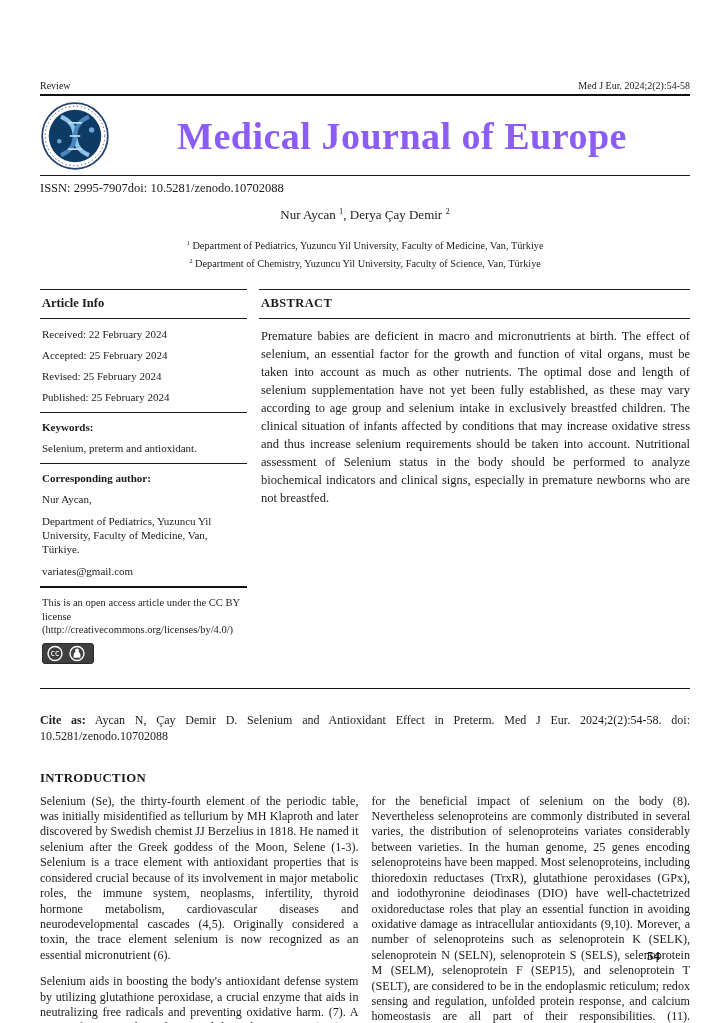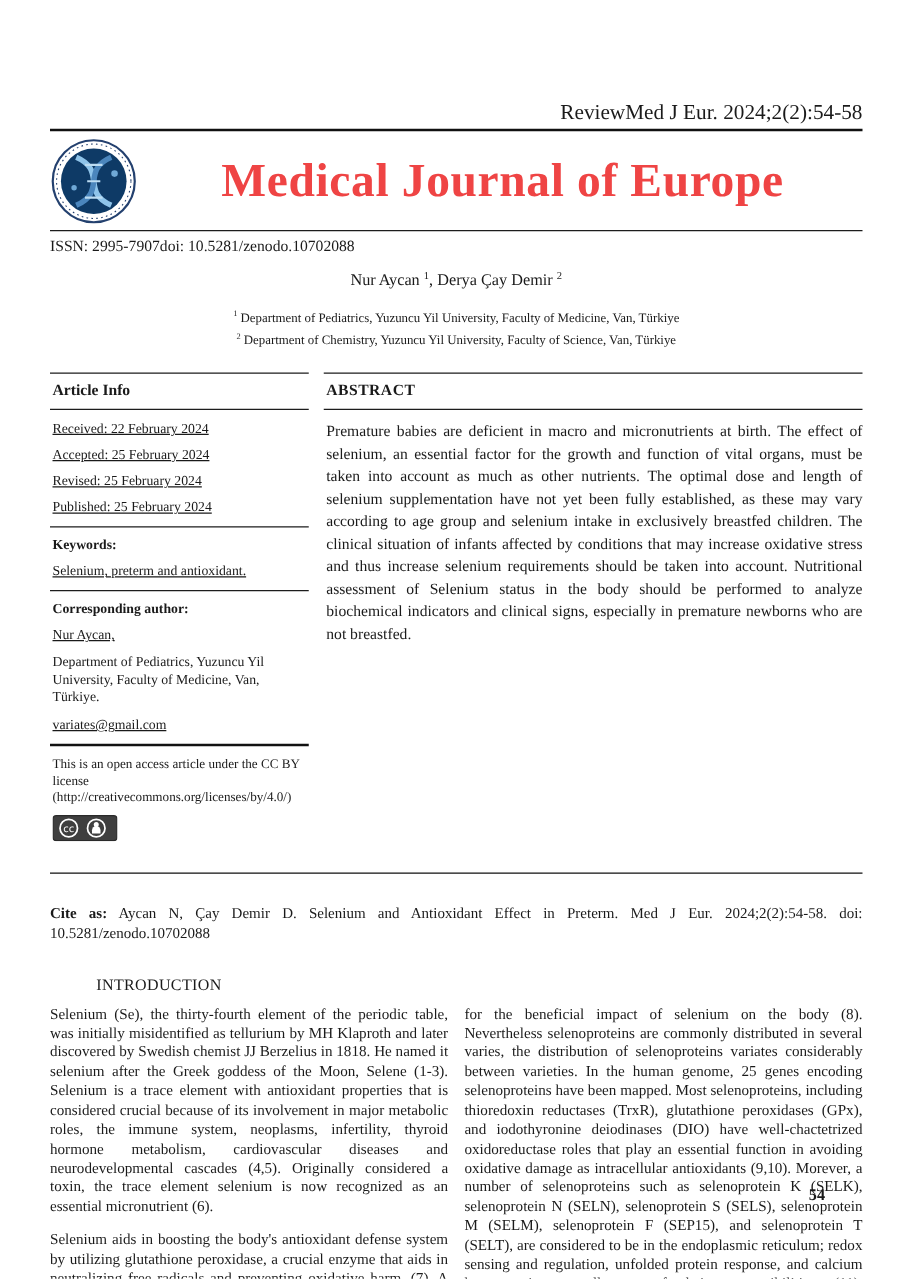--- a/index.html
+++ b/index.html
@@ -4,57 +4,57 @@
 <style>
   html,body{margin:0;padding:0;background:#ffffff;}
   body{
     width:724px;height:1023px;position:relative;overflow:hidden;
     font-family:"Liberation Serif","DejaVu Serif",serif;color:#1a1a1a;
     -webkit-font-smoothing:antialiased;
   }
   .page{padding:80px 34px 0 40px;box-sizing:border-box;}
 
   
-  .hdr-row{display:flex;justify-content:flex-end;font-size:17px;padding-bottom:3px;}
+  .hdr-row{display:flex;justify-content:space-between;font-size:10px;padding-bottom:3px;}
   .rule{border:none;margin:0;border-top:1.6px solid #1c1c1c;}
   .rule-thick{border:none;margin:0;border-top:2.2px solid #111;}
 
   
   .masthead{display:flex;align-items:center;margin-top:5px;margin-bottom:4px;}
   .logo-wrap{width:74px;height:70px;flex:0 0 auto;display:flex;align-items:center;}
   .masthead-title{flex:1;text-align:center;font-size:38px;font-weight:bold;
     letter-spacing:0.5px;line-height:70px;}
   .issn-row{display:flex;justify-content:flex-start;font-size:12.5px;padding-top:5px;}
 
   
   .art-title{text-align:center;font-size:17.5px;margin-top:24px;}
   .authors{text-align:center;font-size:13px;margin-top:10px;}
   .affils{text-align:center;font-size:10.3px;margin-top:13px;line-height:14px;}
   sup{font-size:0.65em;}
 
   
   .info-grid{display:grid;grid-template-columns:207px 1fr;column-gap:12px;margin-top:18px;}
   .info-panel{font-size:11px;}
   .info-heading{font-size:12.5px;font-weight:bold;margin:6px 0 7px 2px;}
-  .info-line{margin:9px 0 9px 2px;text-decoration:underline;}
+  .info-line{margin:9px 0 9px 2px;}
   .info-bold{font-weight:bold;margin:8px 0 8px 2px;}
   .info-addr{margin:8px 0 8px 2px;line-height:14px;}
   .license{font-size:10.5px;line-height:13.5px;margin:8px 0 6px 2px;}
   .badge{margin:4px 0 6px 2px;}
   .abs-panel{font-size:12.5px;}
   .abs-heading{font-size:12.5px;font-weight:bold;letter-spacing:0.4px;margin:6px 0 7px 2px;}
   .abs-text{text-align:justify;line-height:18px;margin:8px 0 0 2px;}
 
   
   .cite{margin-top:16px;border-top:1.8px solid #111;padding-top:23px;
     font-size:12px;text-align:justify;line-height:16.5px;}
   .cite b{font-weight:bold;}
 
   
-  .intro-heading{font-size:12.8px;font-weight:normal;letter-spacing:0.3px;margin-top:26px;margin-left:37px;}
+  .intro-heading{font-size:12.8px;font-weight:bold;letter-spacing:0.3px;margin-top:26px;}
   .cols{display:flex;gap:13px;margin-top:8px;}
   .col{flex:1;font-size:12.1px;line-height:15.4px;text-align:justify;}
   .col p{margin:0 0 11px 0;}
 
   .pagenum{position:absolute;top:948px;right:64px;font-size:13px;font-weight:bold;}
 </style>
 </head>
 <body>
 
 <div class="page">
@@ -73,21 +73,21 @@
         <circle cx="40" cy="40" r="30" fill="#0e3a66"></circle>
         <path d="M24 18 C52 30 28 50 56 62" stroke="#8fc4ea" stroke-width="5" fill="none"></path>
         <path d="M56 18 C28 30 52 50 24 62" stroke="#4b86bd" stroke-width="5" fill="none"></path>
         <line x1="32" y1="25" x2="48" y2="25" stroke="#bcdcf2" stroke-width="2"></line>
         <line x1="34" y1="40" x2="46" y2="40" stroke="#bcdcf2" stroke-width="2"></line>
         <line x1="32" y1="55" x2="48" y2="55" stroke="#bcdcf2" stroke-width="2"></line>
         <circle cx="59" cy="33" r="3" fill="#6fa8d6"></circle>
         <circle cx="22" cy="46" r="2.5" fill="#6fa8d6"></circle>
       </svg>
     </div>
-    <div class="masthead-title" style="color: #ef4444;">Medical Journal of Europe</div>
+    <div class="masthead-title" style="color: #8b5cf6;">Medical Journal of Europe</div>
   </div>
   <hr class="rule">
   <div class="issn-row">
     <span>ISSN: 2995-7907</span>
     <span>doi: 10.5281/zenodo.10702088</span>
   </div>
 
   <div class="authors">
     <span>Nur Aycan</span>
     <sup>1</sup><span>, </span><span>Derya Çay Demir</span>

